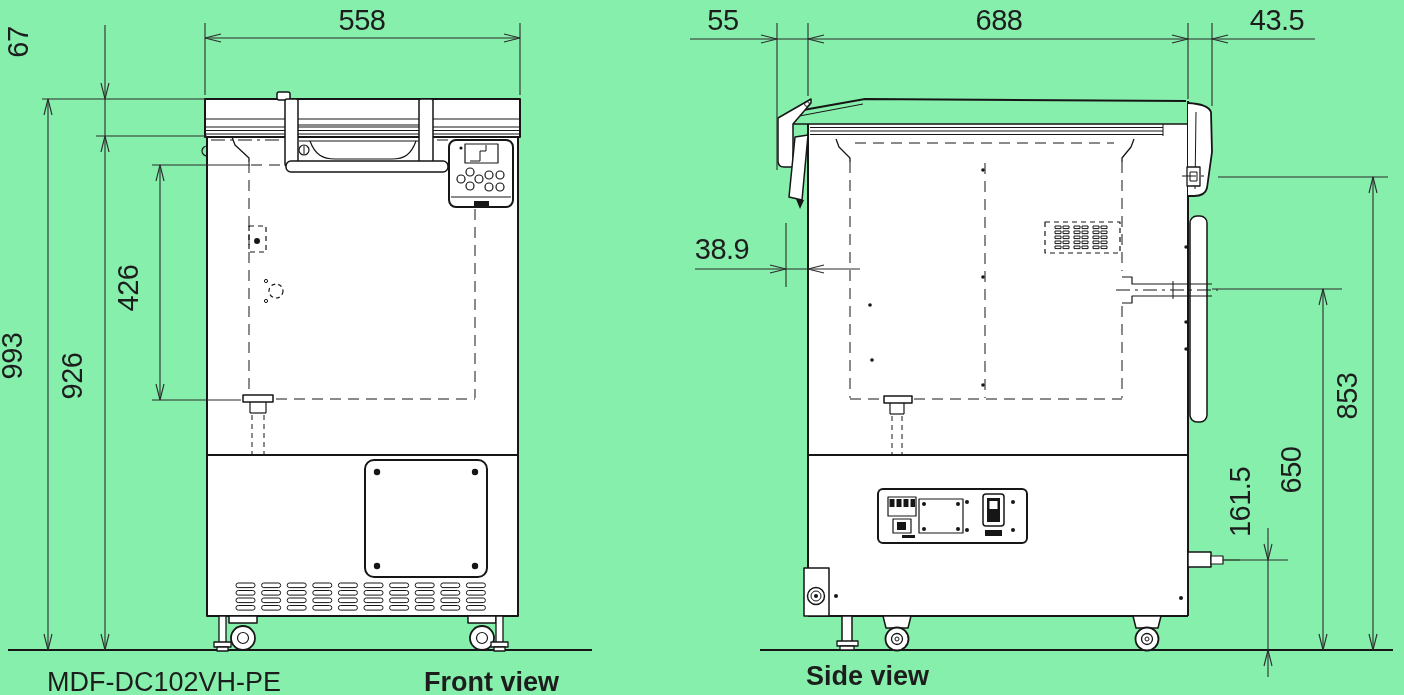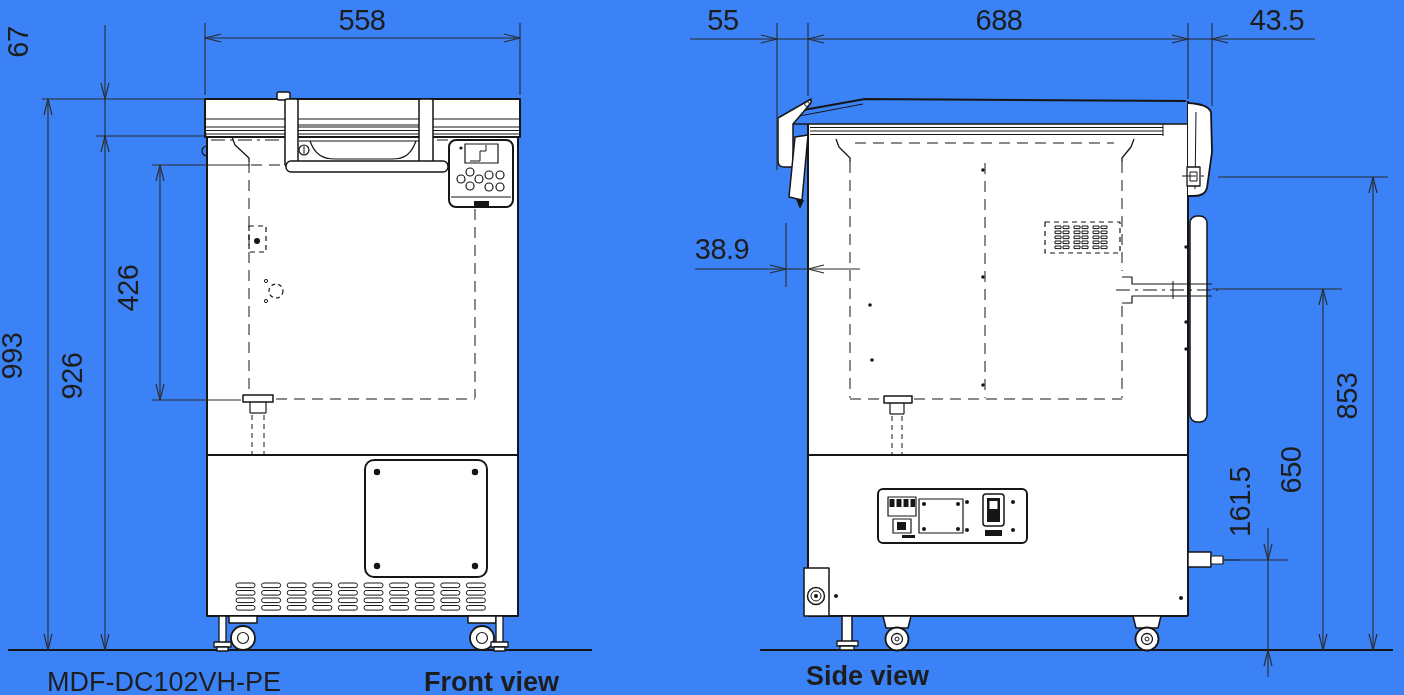--- a/index.html
+++ b/index.html
@@ -1,16 +1,16 @@
 <!DOCTYPE html>
 <html><head>
 <meta charset="utf-8">
 <style>
   html,body{margin:0;padding:0;background:#ffffff;}
-  .stage{width:1404px;height:695px;position:relative;background:#3b82f6;overflow:hidden;}
+  .stage{width:1404px;height:695px;position:relative;background:#86efac;overflow:hidden;}
   svg{display:block;}
   svg *{vector-effect:non-scaling-stroke;}
   .ln{stroke:#161616;fill:none;stroke-linecap:butt;stroke-linejoin:round;}
   .o2{stroke-width:2;} .o18{stroke-width:1.8;} .o15{stroke-width:1.5;}
   .o13{stroke-width:1.3;} .o12{stroke-width:1.2;} .o1{stroke-width:1;}
   .dim{stroke:#2b2b2b;stroke-width:1.1;fill:none;}
   .dash{stroke-dasharray:11 7;} .dashdot{stroke-dasharray:14 5 3 5;}
   .dash2{stroke-dasharray:5 4;} .dash3{stroke-dasharray:4 3;}
   .fillw{fill:#ffffff;} .filld{fill:#161616;stroke:none;}
   text{fill:#1d1d1d;}

